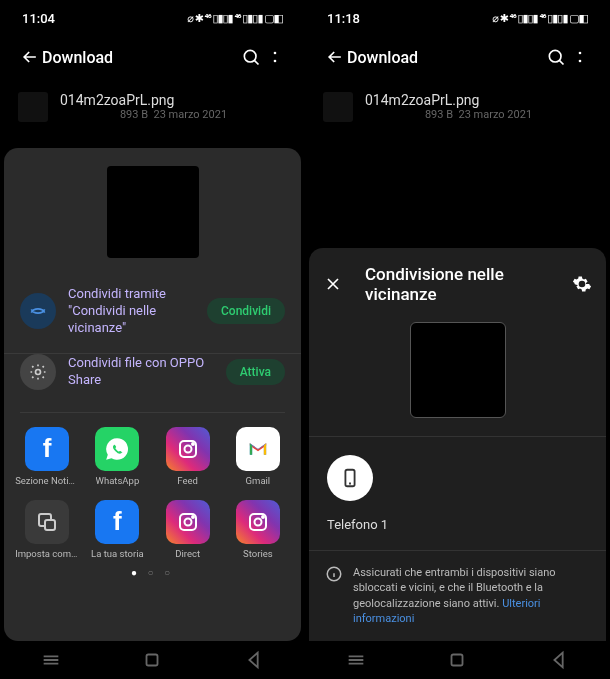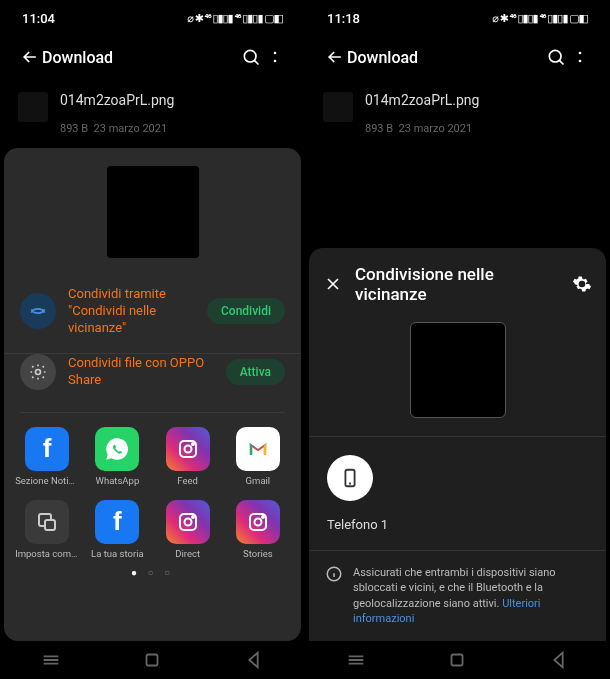--- a/index.html
+++ b/index.html
@@ -6,47 +6,47 @@
   body { background: #000; color: #fff; width: 610px; height: 679px; overflow: hidden; display: flex; }
   .phone { width: 305px; height: 679px; background: #000; position: relative; overflow: hidden; }
   .status-bar { height: 36px; display: flex; justify-content: space-between; align-items: center; padding: 0 22px; font-size: 13px; font-weight: 500; }
   .status-right { display: flex; gap: 2px; align-items: center; font-size: 11px; letter-spacing: -1px; }
   .app-bar { height: 42px; display: flex; align-items: center; padding: 0 18px; }
   .app-title { font-size: 16px; font-weight: 500; flex: 1; }
   .icon-btn { width: 24px; height: 24px; display: flex; align-items: center; justify-content: center; }
   .file-row { padding: 14px 18px 14px 60px; position: relative; }
   .file-thumb { position: absolute; left: 18px; top: 14px; width: 30px; height: 30px; background: #111; border-radius: 3px; }
   .file-name { font-size: 14px; color: #ddd; }
-  .file-meta { font-size: 11px; color: #666; margin-top: 14px; }
+  .file-meta { font-size: 11px; color: #666; margin-top: 0; text-align: center; }
   
   .sheet { position: absolute; left: 4px; right: 4px; bottom: 38px; top: 148px; background: #2b2b2b; border-radius: 14px; padding: 12px 0; }
   .preview { width: 92px; height: 92px; background: #000; border-radius: 4px; margin: 6px auto 18px; }
   .option-row { display: flex; align-items: center; padding: 10px 16px; gap: 12px; }
   .option-row + .option-row { border-top: 1px solid #3a3a3a; margin-top: 6px; padding-top: 0; }
   .opt-icon { width: 36px; height: 36px; border-radius: 18px; background: #1a3a5a; display: flex; align-items: center; justify-content: center; flex-shrink: 0; }
   .opt-icon.grey { background: #444; }
-  .opt-text { flex: 1; font-size: 13px; line-height: 1.3; color: #f97316; }
+  .opt-text { flex: 1; font-size: 13px; line-height: 1.3; color: #c4b5fd; }
   .pill { background: #1e4030; color: #2ecc71; font-size: 12px; padding: 6px 14px; border-radius: 14px; font-weight: 500; }
   .divider { height: 1px; background: #3a3a3a; margin: 12px 16px 6px; }
   .apps-grid { display: grid; grid-template-columns: repeat(4, 1fr); padding: 8px 8px 0; row-gap: 14px; }
   .app-cell { display: flex; flex-direction: column; align-items: center; gap: 4px; }
   .app-icon { width: 44px; height: 44px; border-radius: 10px; }
   .fb { background: #1877f2; display:flex;align-items:center;justify-content:center;color:#fff;font-weight:800;font-size:26px; }
   .wa { background: #25d366; display:flex;align-items:center;justify-content:center; }
   .ig { background: linear-gradient(45deg,#f58529,#dd2a7b,#8134af,#515bd4); display:flex;align-items:center;justify-content:center; }
   .gm { background: #fff; display:flex;align-items:center;justify-content:center; }
   .gen { background: #3a3a3a; display:flex;align-items:center;justify-content:center; }
   .app-label { font-size: 9.5px; color: #bbb; text-align: center; max-width: 64px; overflow: hidden; white-space: nowrap; text-overflow: ellipsis; }
   .dots { text-align: center; margin-top: 8px; font-size: 10px; color: #777; letter-spacing: 4px; }
   .dots .active { color: #fff; }
   .nav-bar { position: absolute; bottom: 0; left: 0; right: 0; height: 38px; display: flex; justify-content: space-around; align-items: center; }
   .nav-btn { width: 22px; height: 22px; opacity: .75; }
   
   .nearby-panel { position: absolute; left: 4px; right: 4px; bottom: 38px; top: 248px; background: #1f1f1f; border-radius: 14px 14px 0 0; padding: 16px 0 0; }
-  .np-header { display: flex; align-items: center; padding: 0 14px 12px; gap: 12px; }
+  .np-header { display: flex; align-items: center; padding: 0 14px 12px; gap: 22px; }
   .np-title { flex: 1; font-size: 17px; font-weight: 500; }
   .np-preview { width: 96px; height: 96px; border: 1px solid #555; border-radius: 6px; background: #000; margin: 6px auto 18px; }
   .np-divider { height: 1px; background: #333; }
   .device { padding: 18px; }
   .device-circle { width: 46px; height: 46px; border-radius: 23px; background: #fff; display: flex; align-items: center; justify-content: center; color: #333; }
   .device-label { font-size: 13px; color: #ddd; margin-top: 16px; }
   .info-row { display: flex; gap: 10px; padding: 14px 16px; align-items: flex-start; }
   .info-text { font-size: 11px; line-height: 1.4; color: #bbb; }
   .info-text a { color: #4a90e2; text-decoration: none; }
   svg { display: block; }

